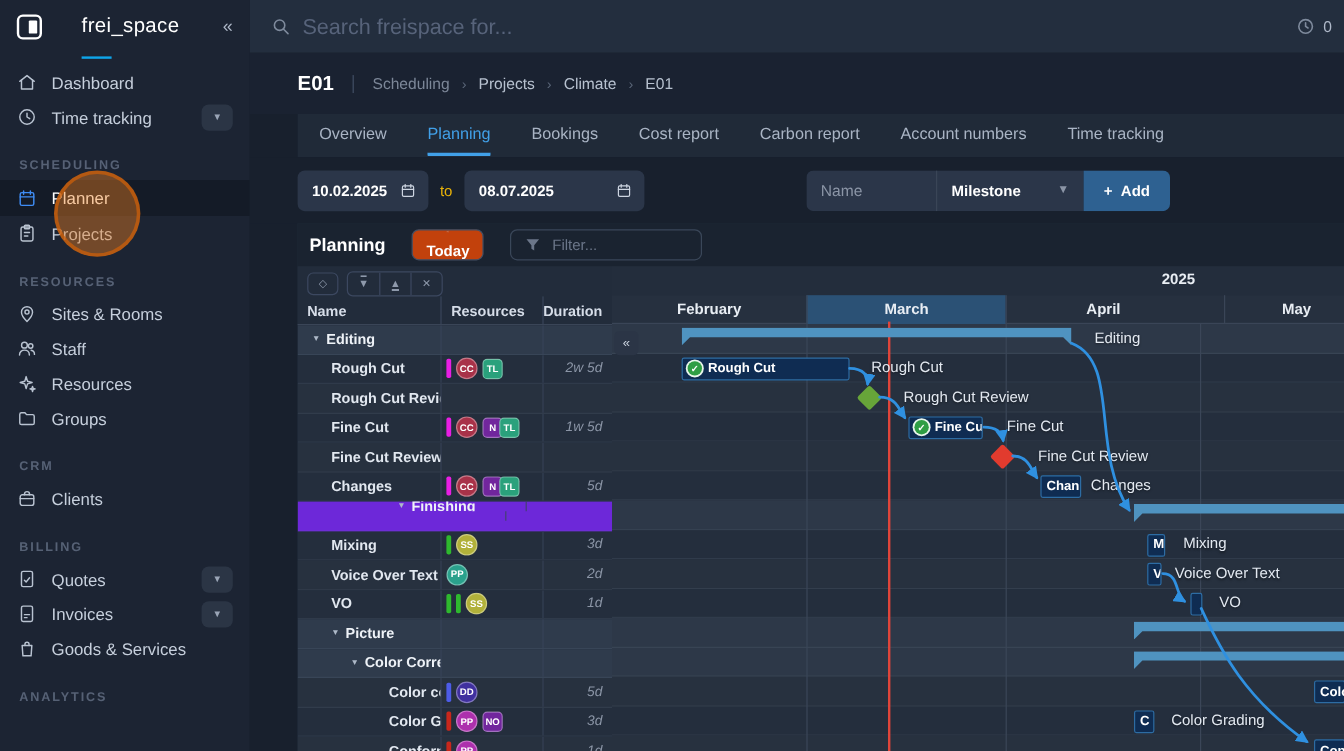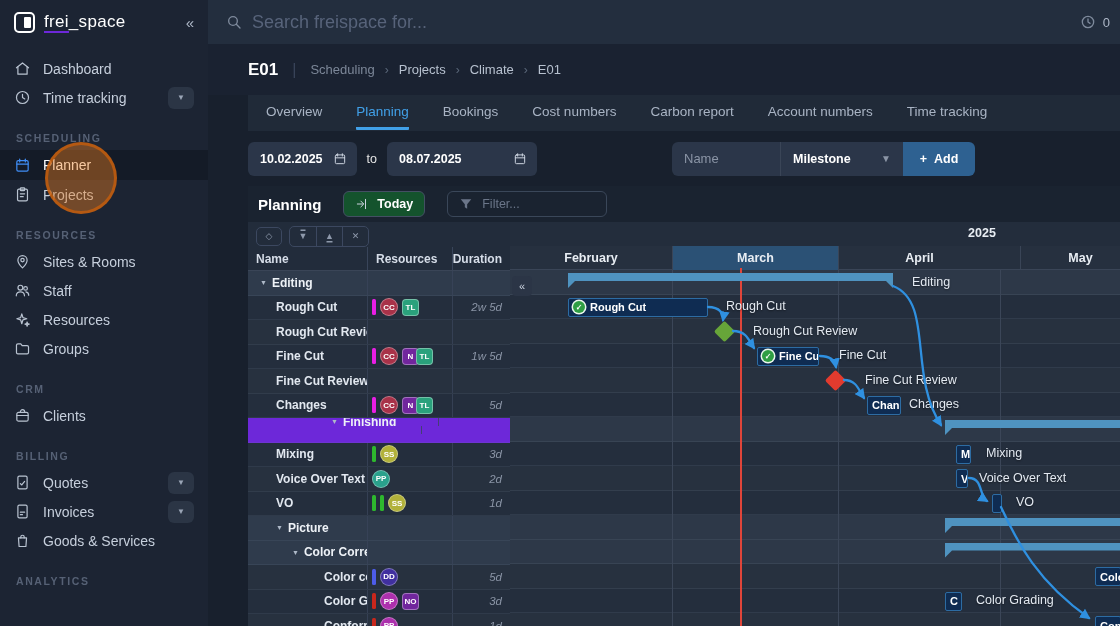--- a/index.html
+++ b/index.html
@@ -6,21 +6,21 @@
   html,body { width:1120px; height:626px; overflow:hidden; background:#18202d;
     font-family:"Liberation Sans", sans-serif; color:#cdd5e1; }
   .app { display:flex; width:1120px; height:626px; }
 
   
   .sidebar { position:relative; width:208px; height:626px; background:#1c2433; flex:0 0 208px; }
   .logo-bar { height:44px; display:flex; align-items:center; padding:0 14px; gap:9px; }
   .logo-glyph { width:21px; height:21px; border:2px solid #fff; border-radius:5px; position:relative; flex:0 0 21px; }
   .logo-glyph::after { content:""; position:absolute; right:2px; top:3px; width:7px; height:11px; background:#fff; border-radius:1px; }
   .logo-text { font-size:17px; color:#fff; letter-spacing:.3px; }
-  .logo-text b { font-weight:400; border-bottom:2px solid #6d28d9; padding-bottom:0; }
+  .logo-text b { font-weight:400; border-bottom:2px solid #0ea5e9; padding-bottom:16px;margin-left:24px; }
   .logo-collapse { margin-left:auto; color:#aeb8c8; font-size:15px; cursor:pointer; }
   .side-section { margin-top:10px; }
   .side-label { padding:10px 16px 6px; font-size:10.5px; font-weight:bold; letter-spacing:1.6px; color:#566175; }
   .side-item { position:relative; display:flex; align-items:center; gap:12px; height:29px; padding:0 14px; font-size:14px; color:#c6cfdc; cursor:pointer; }
   .side-item.active { background:#141b27; color:#fff; height:30px; }
   .side-item svg { width:17px; height:17px; stroke:#b9c3d1; stroke-width:1.7; fill:none; stroke-linecap:round; stroke-linejoin:round; flex:0 0 17px; }
   .side-item.active svg { stroke:#3f8df5; }
   .side-chev { margin-left:auto; width:26px; height:22px; background:#2b3545; border-radius:6px; display:flex; align-items:center; justify-content:center; color:#9aa5b6; font-size:10px; }
   .click-ring { position:absolute; left:45px; top:142px; width:72px; height:72px; border-radius:50%;
     background:rgba(235,126,30,.42); border:3px solid rgba(198,94,12,.8); z-index:50; pointer-events:none; }
@@ -42,31 +42,31 @@
 
   .tabs-row { height:36px; display:flex; }
   .tabs-spacer { width:40px; background:#18202d; }
   .tabs { flex:1; background:#202a38; display:flex; align-items:flex-start; gap:34px; padding:9px 0 0 18px; }
   .tab { font-size:13.5px; color:#a9b4c4; padding-bottom:8px; cursor:pointer; white-space:nowrap; }
   .tab.active { color:#41a0e8; border-bottom:3px solid #41a0e8; border-radius:0 0 1px 1px; }
 
   .filter-row { height:55px; background:#18202d; display:flex; align-items:center; padding:0 0 0 40px; }
   .date-box { height:34px; background:#2b3649; border-radius:6px; display:flex; align-items:center; gap:10px; padding:0 10px 0 12px; color:#fff; font-size:12.5px; font-weight:bold; }
   .date-box svg, .btn-today svg, .filter-box svg { width:14px; height:14px; stroke:#cdd5e1; stroke-width:1.7; fill:none; stroke-linecap:round; }
-  .to-label { margin:0 10px; color:#e5e5e5; font-size:12.5px; }
+  .to-label { margin:0 10px; color:#eab308; font-size:12.5px; }
   .ms-group { display:flex; align-items:stretch; height:34px; margin-left:auto; margin-right:145px; border-radius:6px; overflow:hidden; }
   .ms-name { width:108px; background:#2b3649; display:flex; align-items:center; padding:0 12px; color:#8b95a6; font-size:13px; }
   .ms-select { width:123px; background:#2b3649; border-left:1px solid #3a4557; display:flex; align-items:center; justify-content:space-between; padding:0 12px; color:#fff; font-size:12.5px; font-weight:bold; }
   .ms-select .chev { color:#8b95a6; font-size:10px; font-weight:normal; }
   .btn-add { width:72px; background:#2e6191; color:#fff; font-size:12.5px; font-weight:bold; display:flex; align-items:center; justify-content:center; gap:7px; cursor:pointer; }
 
   .panel { margin-left:40px; width:872px; flex:1; display:flex; flex-direction:column; background:#232d3c; min-height:0; }
   .planning-bar { height:36px; background:#1a2330; display:flex; align-items:center; gap:22px; padding:0 10px; }
   .planning-title { color:#fff; font-size:15px; font-weight:bold; }
-  .btn-today { height:26px; border:1px solid #434f63; background:#14532d; border-radius:6px; display:flex; align-items:center; gap:8px; padding:0 11px; color:#fff; font-size:12.5px; font-weight:bold; cursor:pointer; }
+  .btn-today { height:26px; border:1px solid #434f63; background:#c2410c; border-radius:6px; display:flex; align-items:center; gap:8px; padding:0 11px; color:#fff; font-size:12.5px; font-weight:bold; cursor:pointer;flex-direction:column; }
   .filter-box { height:26px; width:160px; border:1px solid #3a4759; border-radius:6px; display:flex; align-items:center; gap:9px; padding:0 11px; color:#6b7689; font-size:12.5px; }
 
   
   .gantt { flex:1; display:flex; min-height:0; }
   .g-left { width:262px; flex:0 0 262px; display:flex; flex-direction:column; background:#222c3b; }
   .g-toolbar { height:25px; display:flex; align-items:center; gap:7px; padding:3px 0 0 8px; }
   .tool-btn { height:19px; min-width:26px; border:1px solid #3c4860; border-radius:5px; background:transparent; color:#8e99ab; font-size:9px; display:flex; align-items:center; justify-content:center; cursor:pointer; }
   .tool-group { display:flex; border:1px solid #3c4860; border-radius:5px; overflow:hidden; }
   .tool-group .tool-btn { border:none; border-radius:0; }
   .tool-group .tool-btn + .tool-btn { border-left:1px solid #3c4860; }
@@ -266,21 +266,21 @@
           <span class="crumb">E01</span>
         </span>
     </div>
 
     <div class="tabs-row">
       <div class="tabs-spacer"></div>
       <div class="tabs" id="tabs">
           <div class="tab">Overview</div>
           <div class="tab active">Planning</div>
           <div class="tab">Bookings</div>
-          <div class="tab">Cost numbers</div>
+          <div class="tab">Cost report</div>
           <div class="tab">Carbon report</div>
           <div class="tab">Account numbers</div>
           <div class="tab">Time tracking</div>
         </div>
     </div>
 
     <div class="filter-row">
       <div class="date-box">
         <span>10.02.2025</span>
         <svg viewBox="0 0 24 24">

